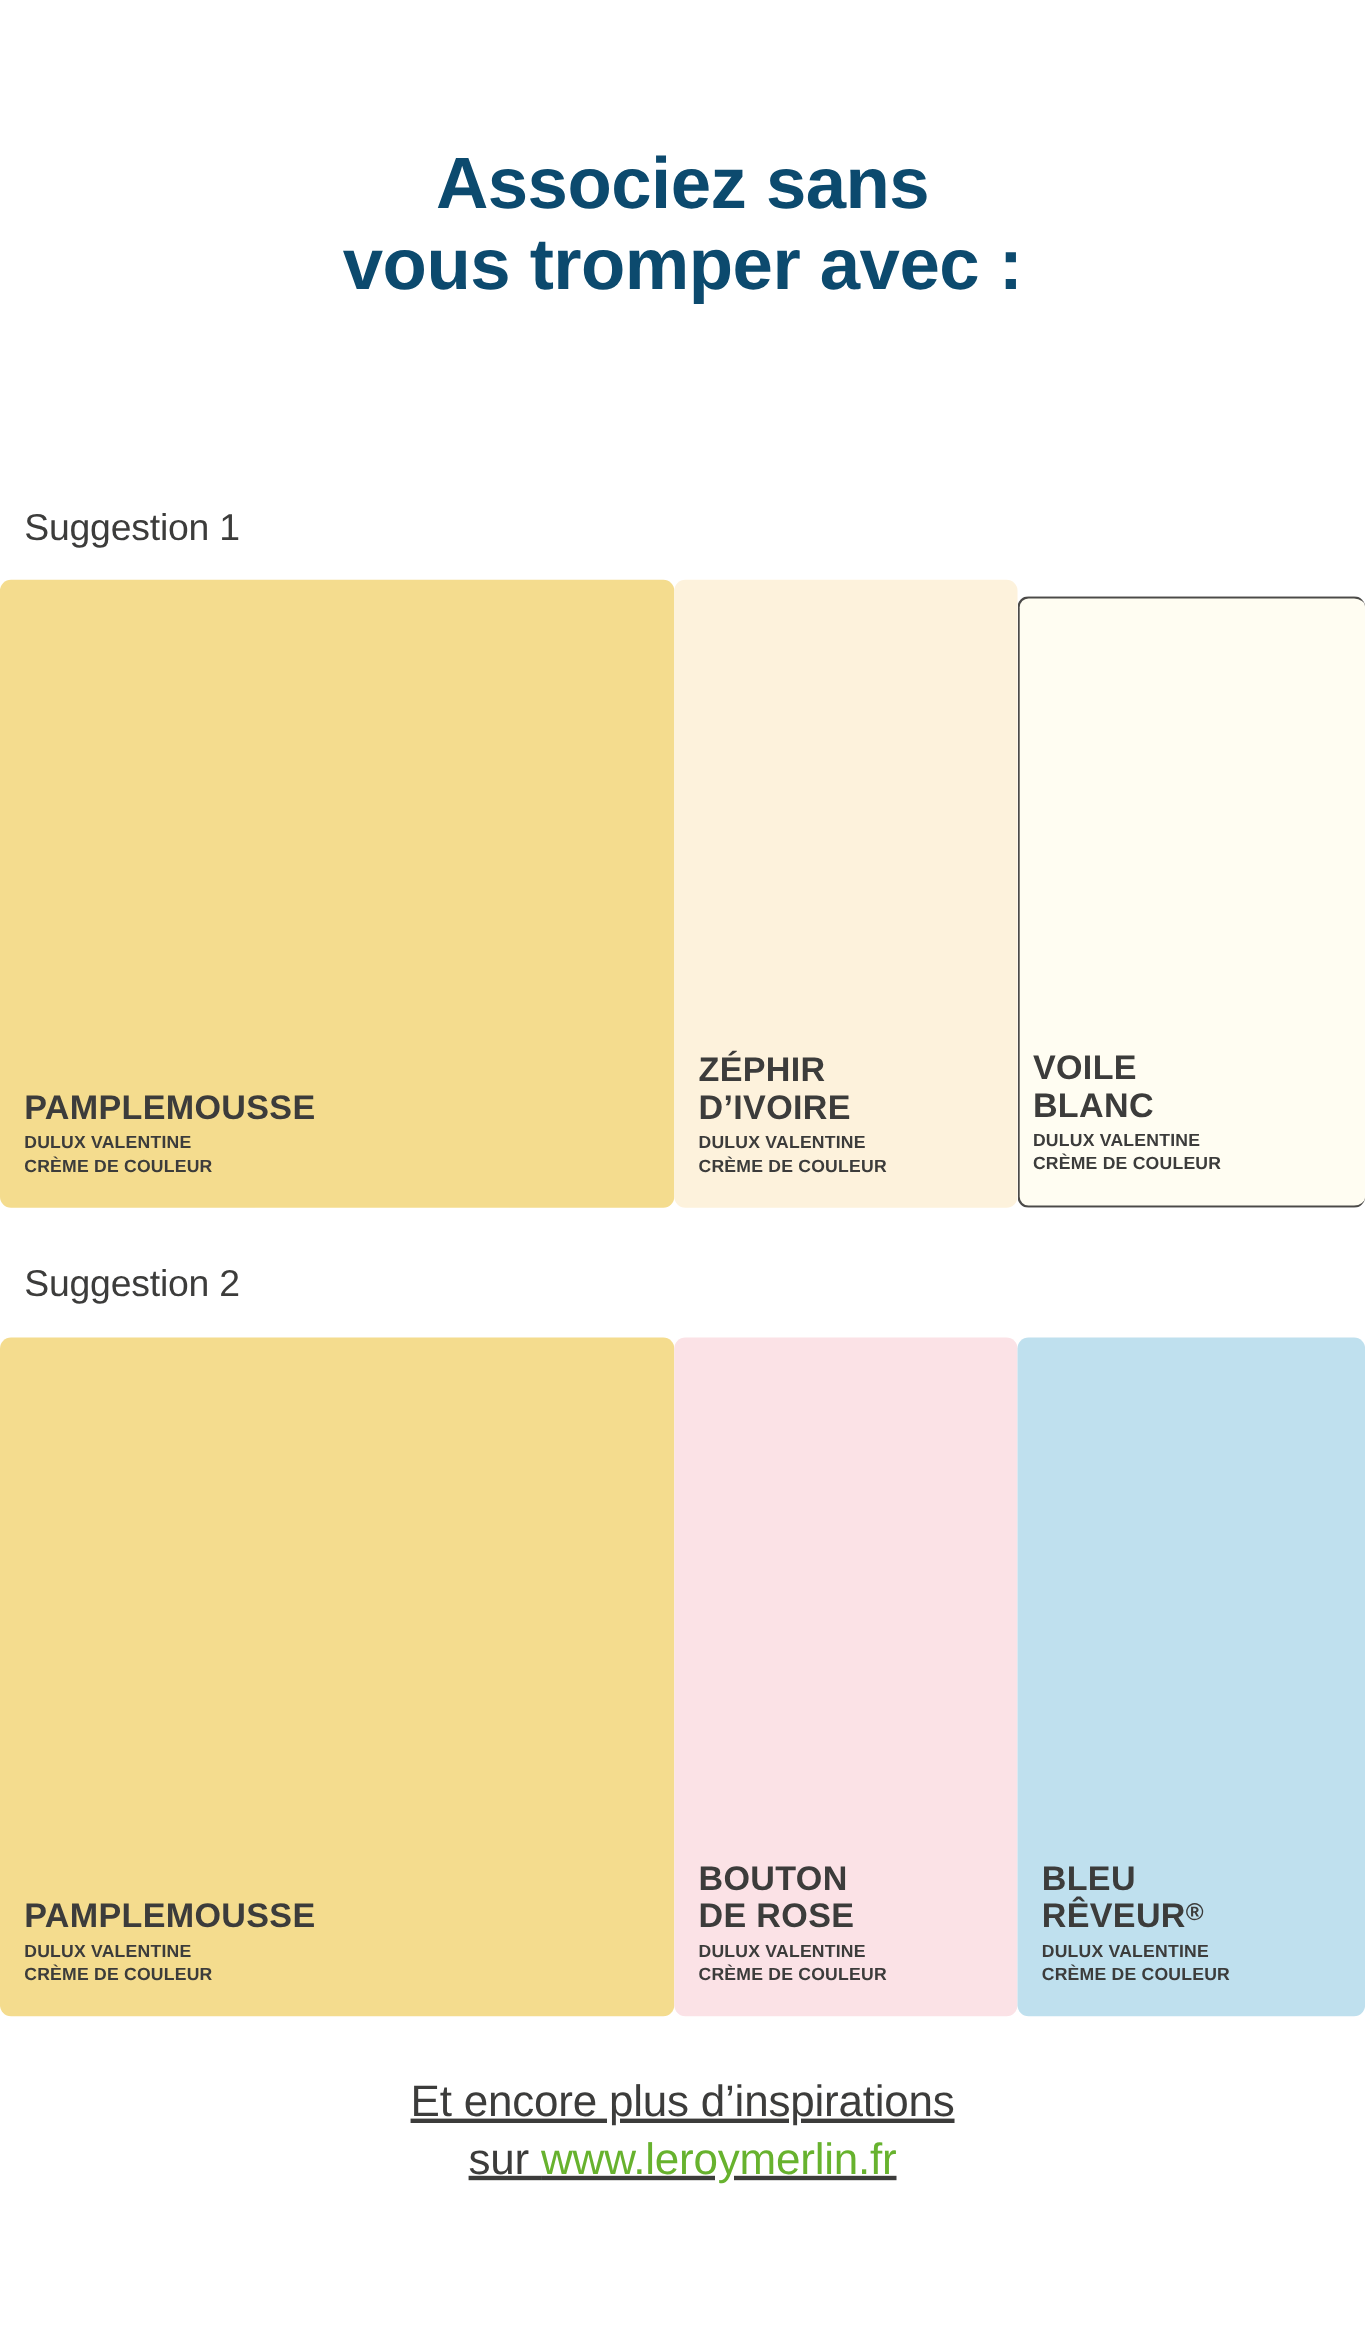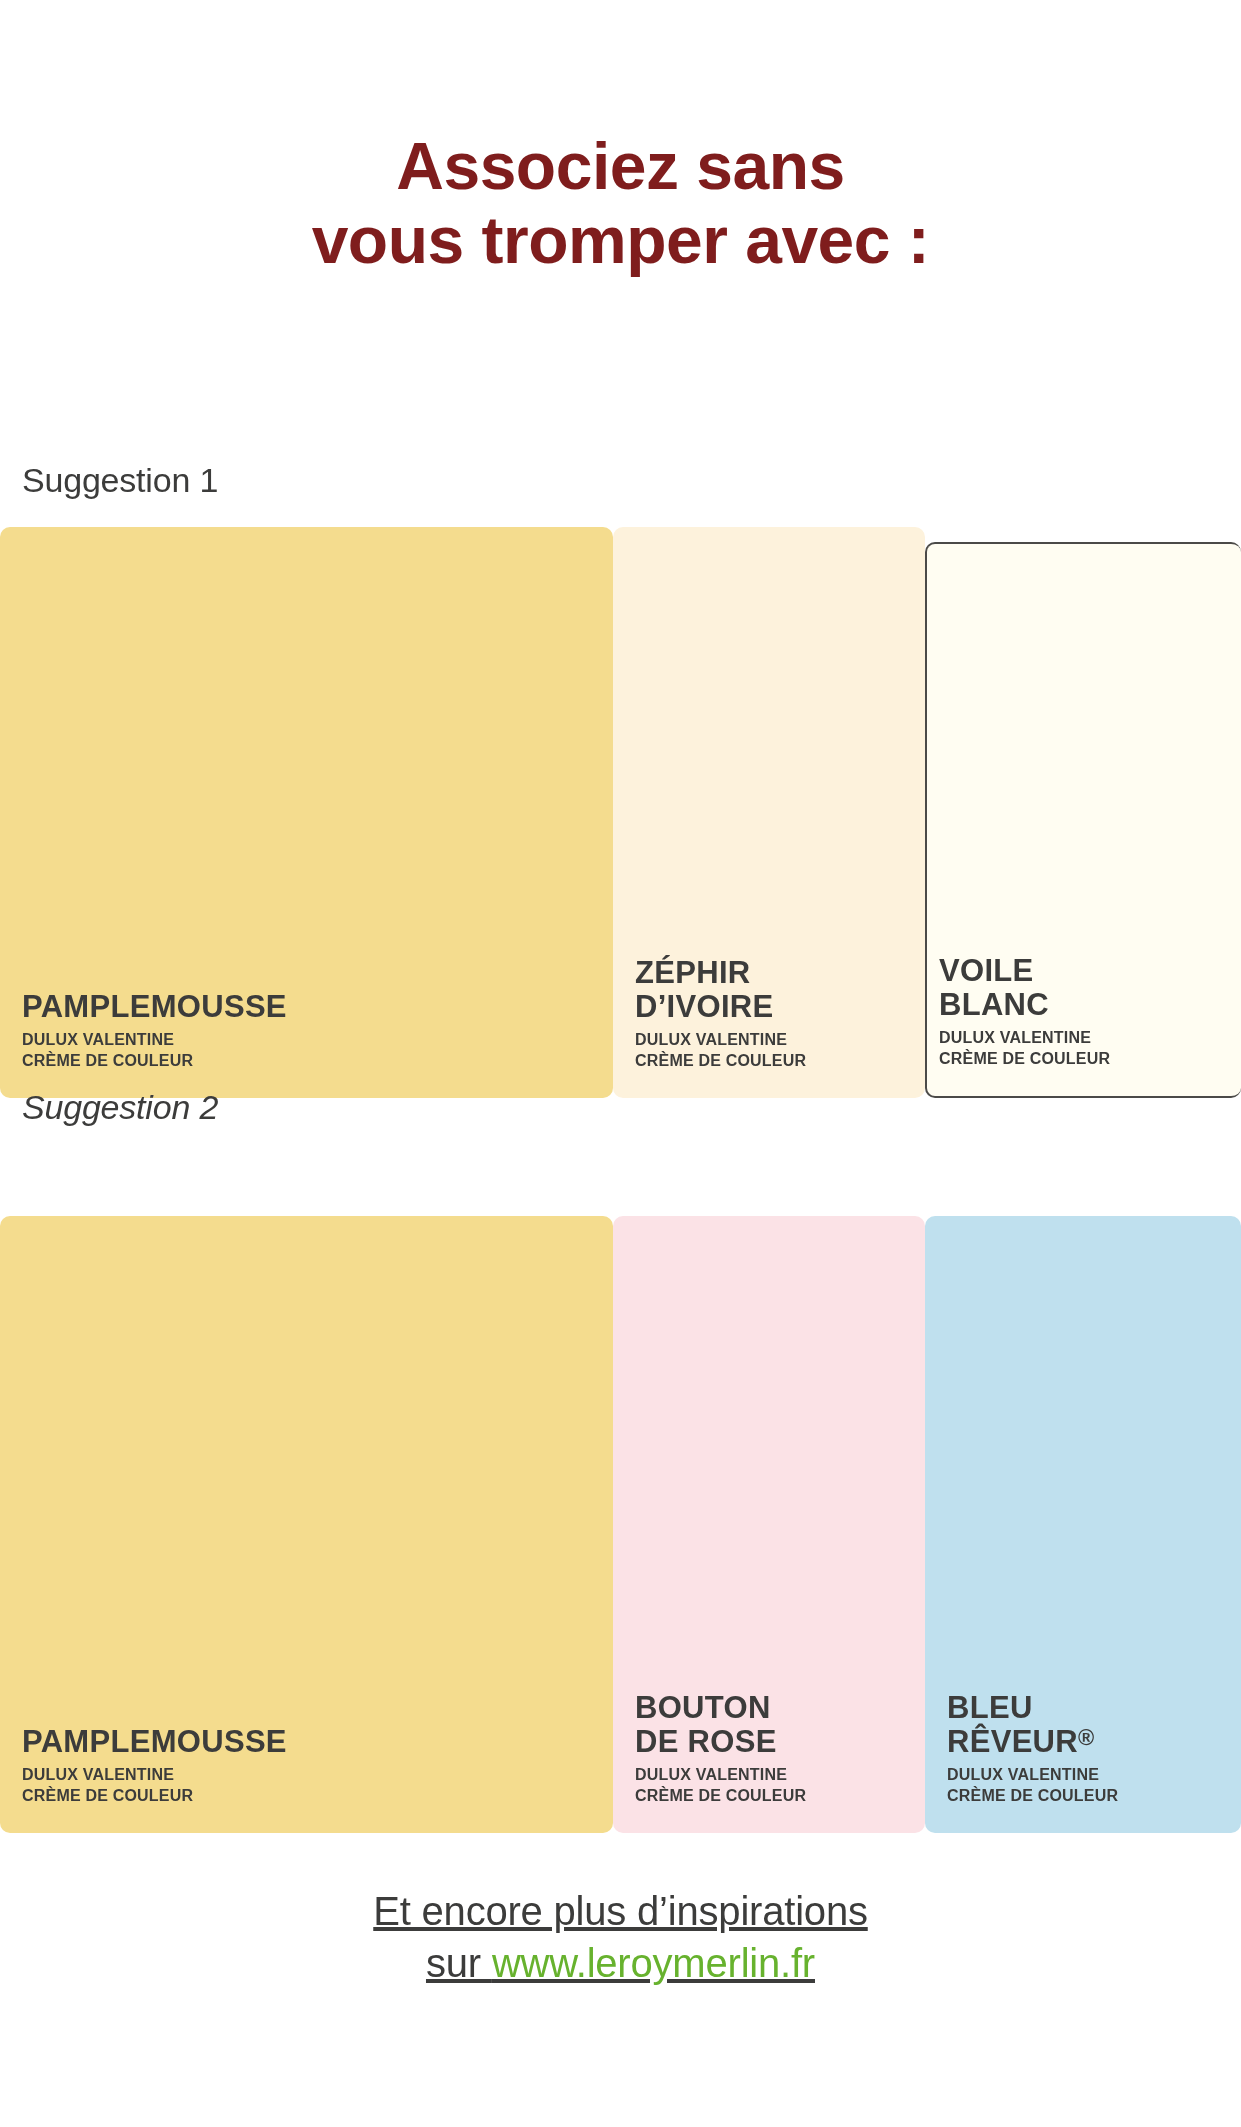--- a/index.html
+++ b/index.html
@@ -22,35 +22,35 @@
     top: 130px;
     left: 0;
     width: 1241px;
     text-align: center;
   }
   .title-line {
     font-size: 66px;
     font-weight: bold;
     line-height: 1.12;
     letter-spacing: -0.5px;
-    color: #7f1d1d;
+    color: #0c4a6e;
     white-space: pre;
   }
 
   
   .suggestion-label {
     position: absolute;
     left: 22px;
     font-size: 34px;
     font-weight: normal;
     color: #3c3c3b;
     letter-spacing: -0.2px;
   }
   #sug1-label { top: 461px; }
-  #sug2-label { top: 1088px; font-style: italic; }
+  #sug2-label { top: 1148px; }
 
   .swatch-row {
     position: absolute;
     left: 0;
     width: 1241px;
     display: flex;
     align-items: stretch;
   }
   #sug1-row { top: 527px; height: 571px; }
   #sug2-row { top: 1216px; height: 617px; }

